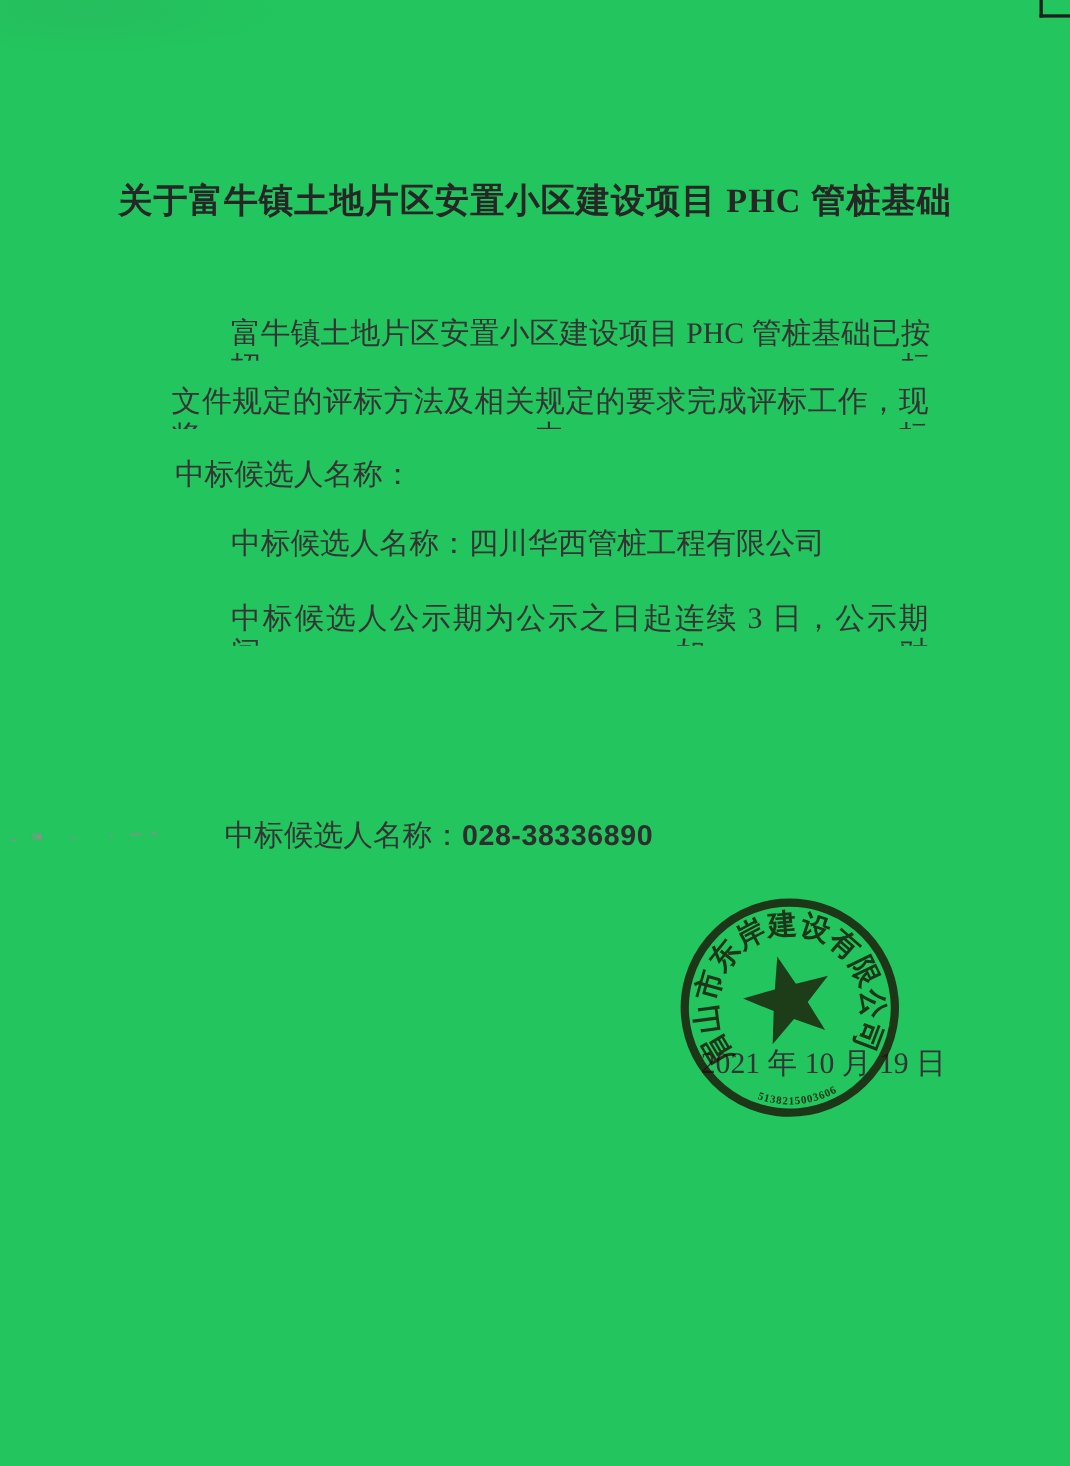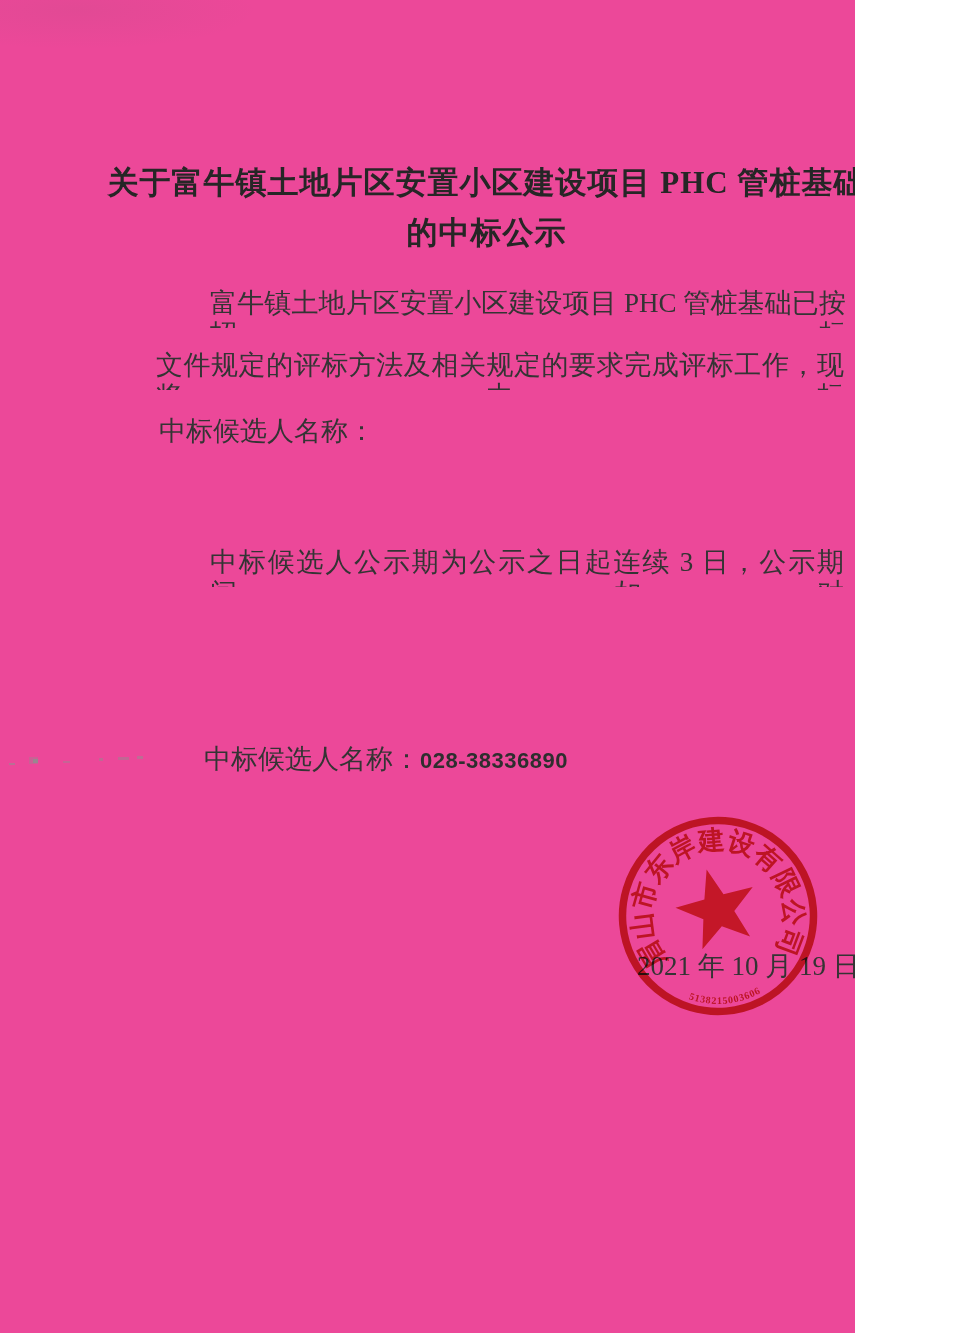--- a/index.html
+++ b/index.html
@@ -1,19 +1,19 @@
 <!DOCTYPE html>
 <html><head>
 <meta charset="utf-8">
 <style>
   html,body{margin:0;padding:0;background:#ffffff;}
   .page{
     position:relative;
-    width:855px;height:1333px;
-    background:#ec4899;
+    width:973px;height:1333px;
+    background:#22c55e;
     overflow:hidden;
     font-family:"Liberation Serif","DejaVu Serif",serif;
     color:#333333;
   }
   .tline{
     position:absolute;left:0;width:973px;
     text-align:center;
     font-size:31px;font-weight:bold;
     color:#262626;
     letter-spacing:1px;
@@ -32,21 +32,21 @@
     white-space:normal;
     text-align:justify;
     text-align-last:justify;
     text-justify:inter-character;
     overflow:hidden;
     height:40px;
   }
   .num{
     font-family:"Liberation Sans","DejaVu Sans",sans-serif;
     font-weight:bold;
-    font-size:22px;
+    font-size:26px;
     color:#2e2e2e;
     letter-spacing:0.5px;
   }
   .stamp{
     position:absolute;left:598px;top:796px;
     width:240px;height:240px;
     mix-blend-mode:multiply;
     opacity:0.93;
   }
   .stamp text{
@@ -81,26 +81,26 @@
   <div class="corner-mark"></div>
   <div class="speck sp1"></div>
   <div class="speck sp2"></div>
   <div class="speck sp3"></div>
   <div class="speck sp4"></div>
   <div class="speck sp5"></div>
   <div class="speck sp6"></div>
   <div class="speck sp7"></div>
 
   <div class="tline" style="top:166px">关于富牛镇土地片区安置小区建设项目 PHC 管桩基础</div>
-  <div class="tline" style="top:216px">的中标公示</div>
 
   <div class="bline just" style="left:210px;top:288px;width:636px">富牛镇土地片区安置小区建设项目 PHC 管桩基础已按招标</div>
   <div class="bline just" style="left:156px;top:350px;width:688px">文件规定的评标方法及相关规定的要求完成评标工作，现将中标</div>
   <div class="bline" style="left:159px;top:416px">中标候选人名称：</div>
 
+  <div class="bline" style="left:210px;top:479px">中标候选人名称：四川华西管桩工程有限公司</div>
 
   <div class="bline just" style="left:210px;top:547px;width:634px">中标候选人公示期为公示之日起连续 3 日，公示期间，如对</div>
 
   <div class="bline" style="left:204px;top:744px">
     <span>中标候选人名称：</span><span class="num">028-38336890</span>
   </div>
 
 
   <div class="bline" style="left:637px;top:951px">2021 年 10 月 19 日</div>
 

